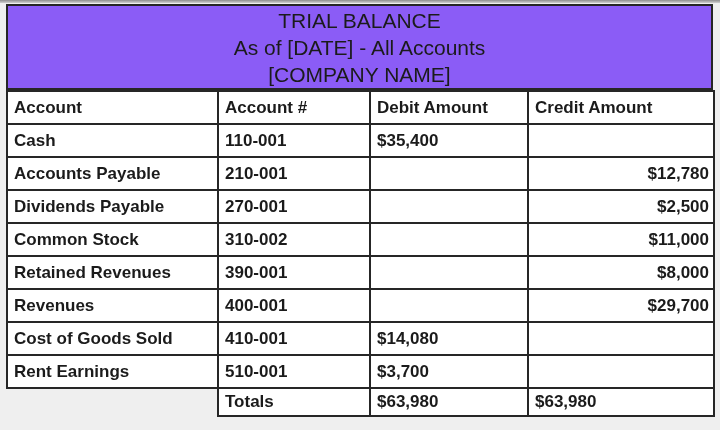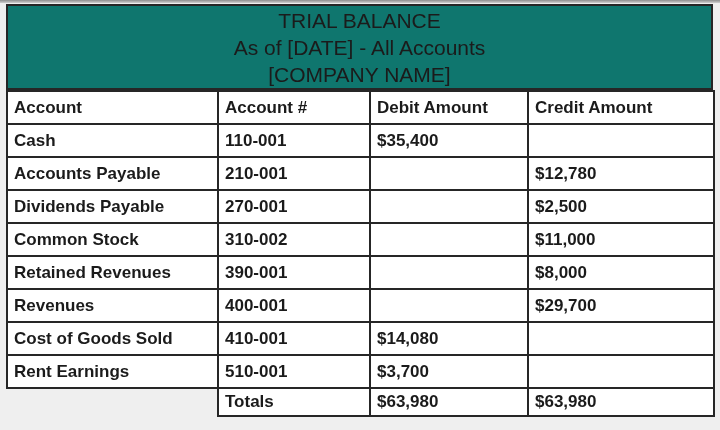--- a/index.html
+++ b/index.html
@@ -20,21 +20,21 @@
   }
   .sheet {
     position: absolute;
     top: 4px;
     left: 6px;
     width: 707px;
   }
   .title-box {
     box-sizing: border-box;
     border: 2px solid #262626;
-    background: #0f766e;
+    background: #8b5cf6;
     height: 86px;
     display: flex;
     flex-direction: column;
     justify-content: center;
     align-items: center;
     text-align: center;
     font-size: 21px;
     line-height: 27px;
   }
   table {
@@ -53,22 +53,22 @@
     background: #ffffff;
     padding: 3px 6px;
     height: 25px;
     overflow: hidden;
     white-space: nowrap;
     text-align: left;
     font-weight: bold;
   }
   th { font-weight: bold; }
   td.num-right {
-    text-align: left;
-    padding-right: 24px;
+    text-align: right;
+    padding-right: 4px;
   }
   tr.totals th, tr.totals td { height: 19px; }
   td.ghost {
     border: none;
     background: transparent;
   }
 </style>
 </head>
 <body>
 

